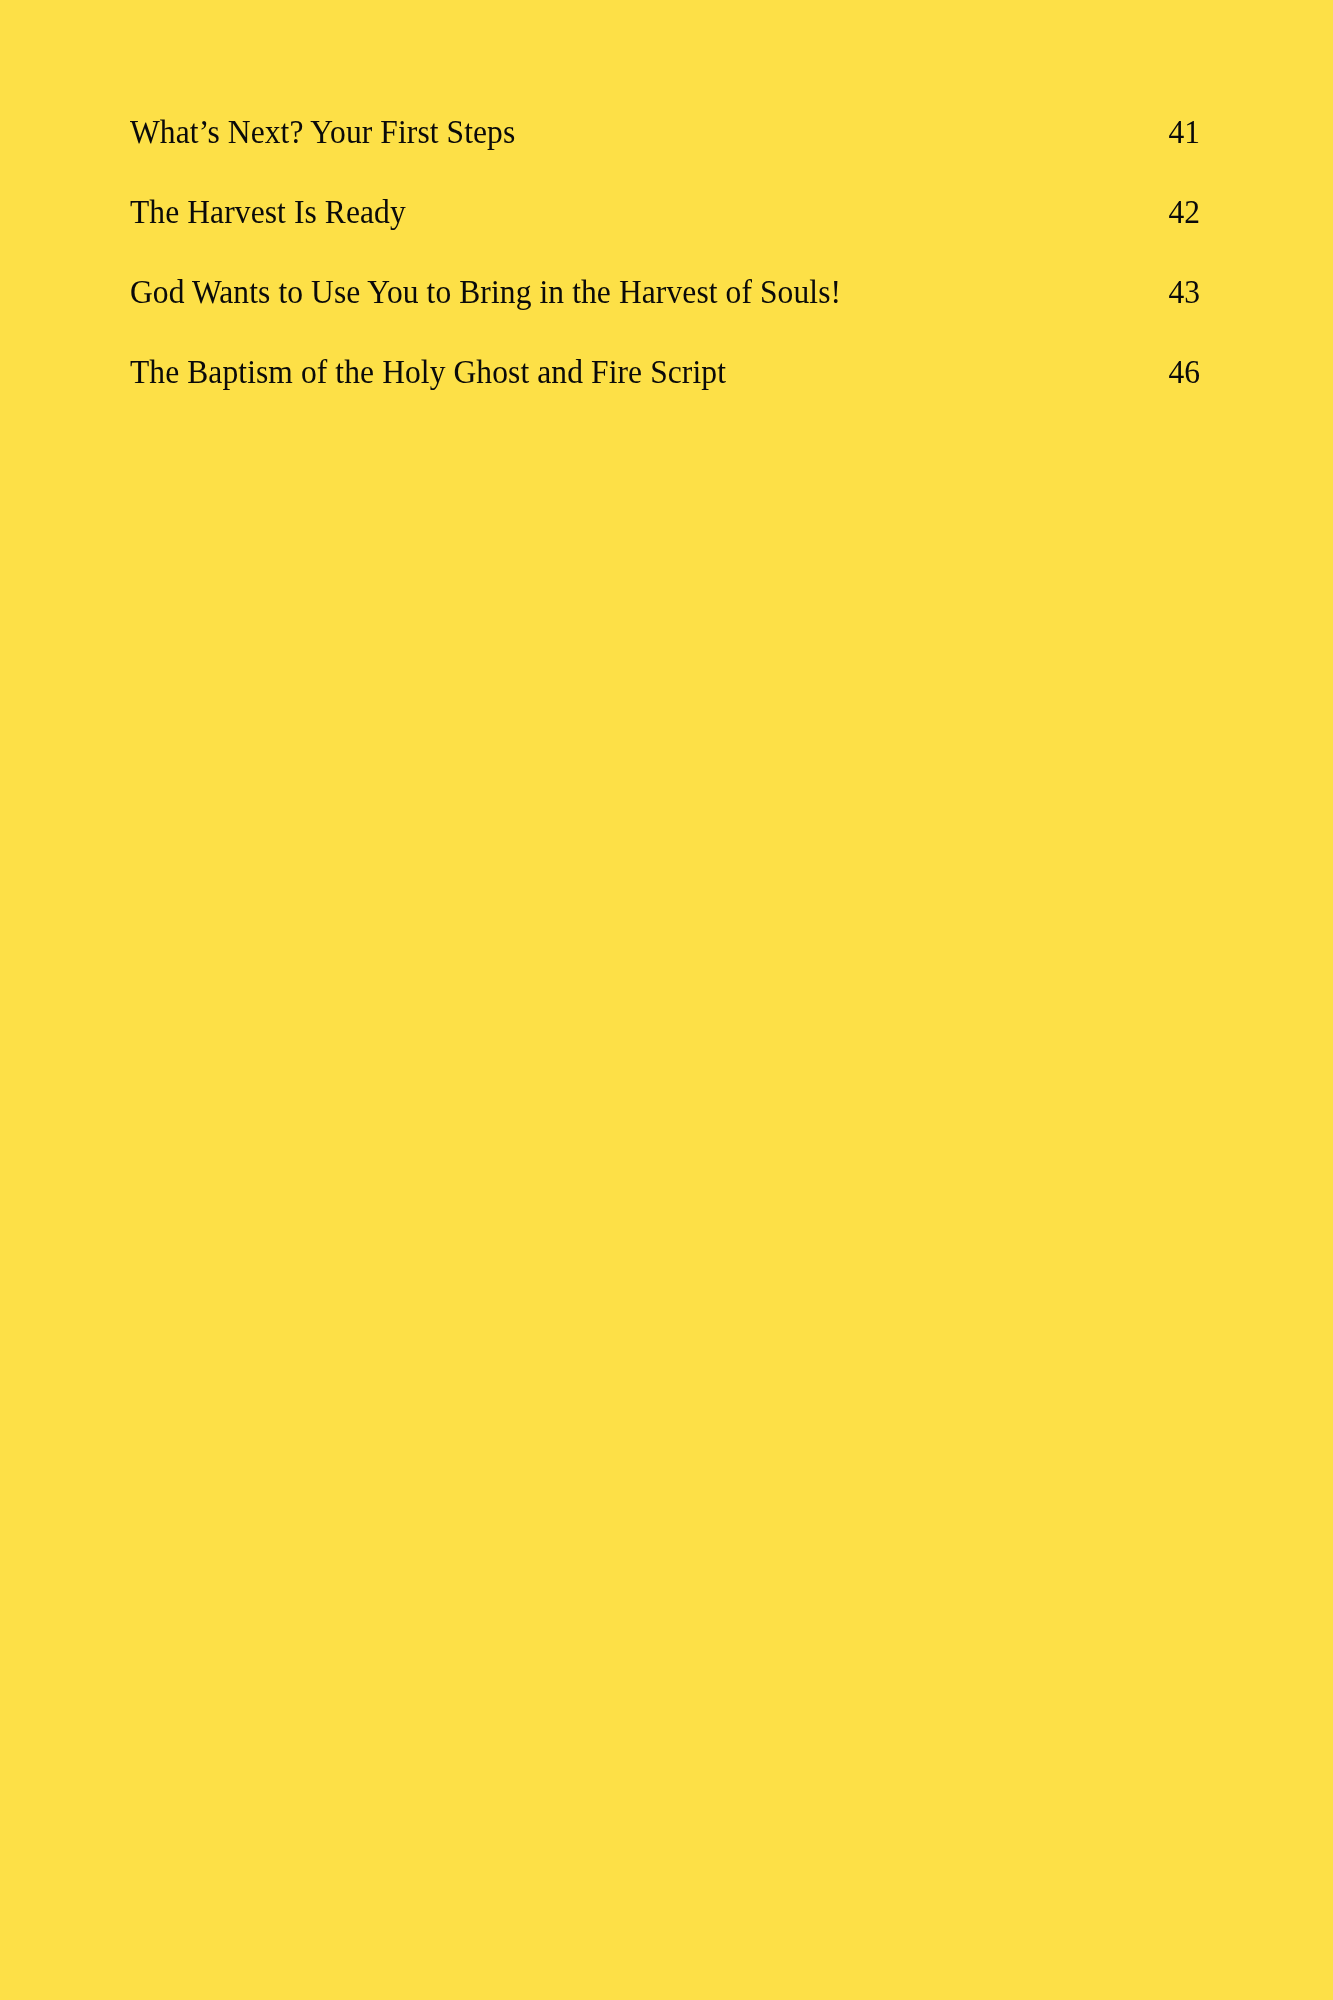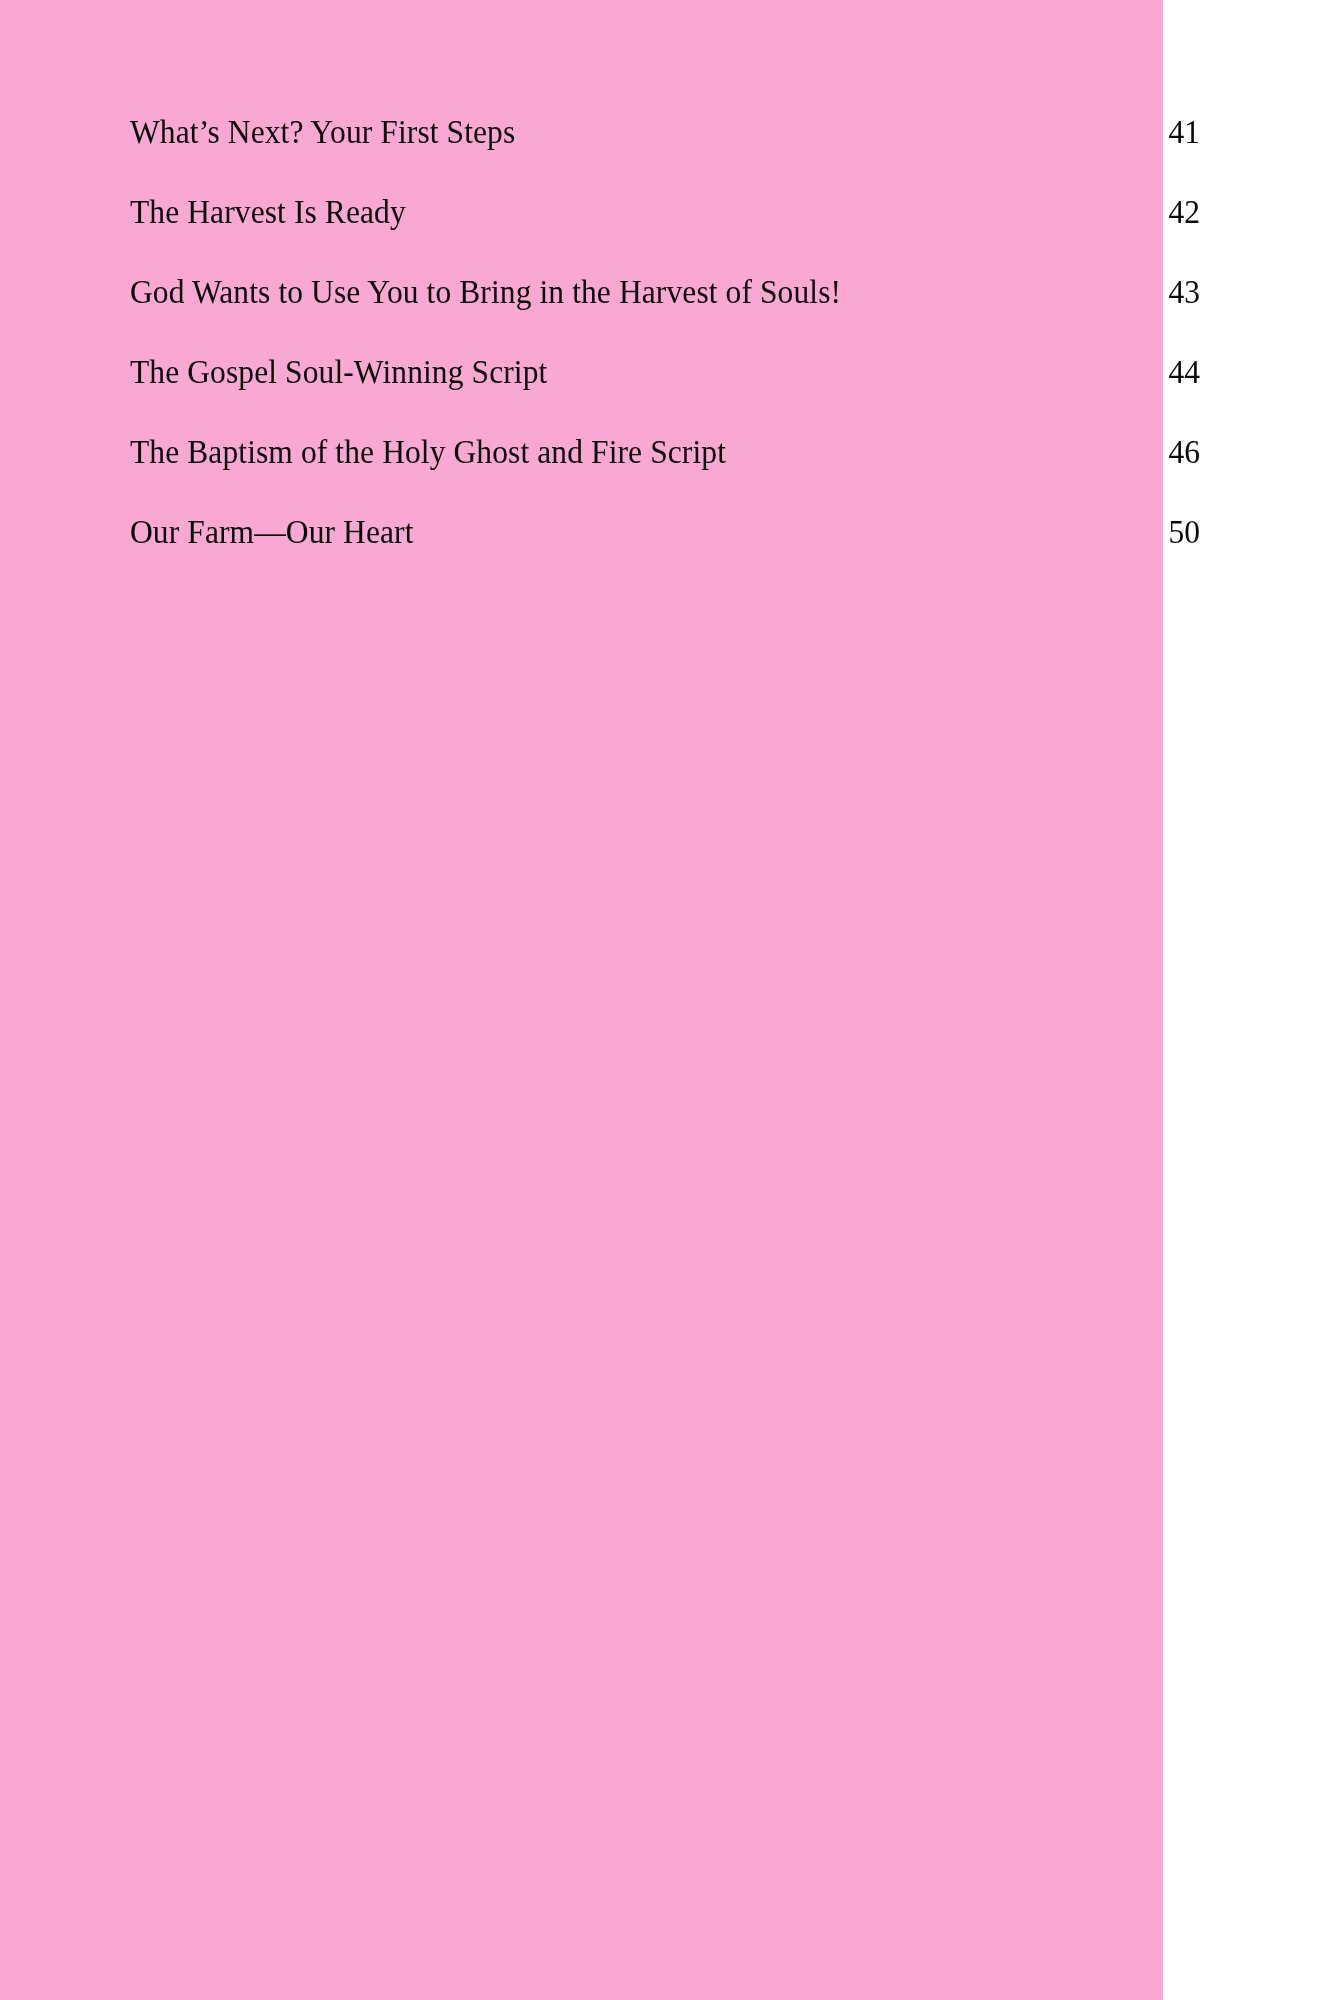--- a/index.html
+++ b/index.html
@@ -15,23 +15,23 @@
     overflow: hidden;
     font-family: "Liberation Serif", "DejaVu Serif", serif;
     color: #0a0a0a;
     -webkit-font-smoothing: antialiased;
   }
 
   .page {
     position: absolute;
     left: 0;
     top: 0;
-    width: 1163px;
+    width: 1333px;
     height: 2000px;
-    background: #f9a8d4;
+    background: #fde047;
   }
 
   .toc {
     position: absolute;
     left: 130px;
     top: 92px;
     width: 1070px;
   }
 
   .toc-entry {
@@ -74,33 +74,25 @@
     <div class="toc-entry">
       <span class="toc-title">The Harvest Is Ready</span>
       <span class="toc-page">42</span>
     </div>
 
     <div class="toc-entry">
       <span class="toc-title">God Wants to Use You to Bring in the Harvest of Souls!</span>
       <span class="toc-page">43</span>
     </div>
 
-    <div class="toc-entry">
-      <span class="toc-title">The Gospel Soul-Winning Script</span>
-      <span class="toc-page">44</span>
-    </div>
 
 
     <div class="toc-entry">
       <span class="toc-title">The Baptism of the Holy Ghost and Fire Script</span>
       <span class="toc-page">46</span>
     </div>
 
 
 
-    <div class="toc-entry">
-      <span class="toc-title">Our Farm—Our Heart</span>
-      <span class="toc-page">50</span>
-    </div>
 
 
   </div>
 </div>
 
 </body></html>

